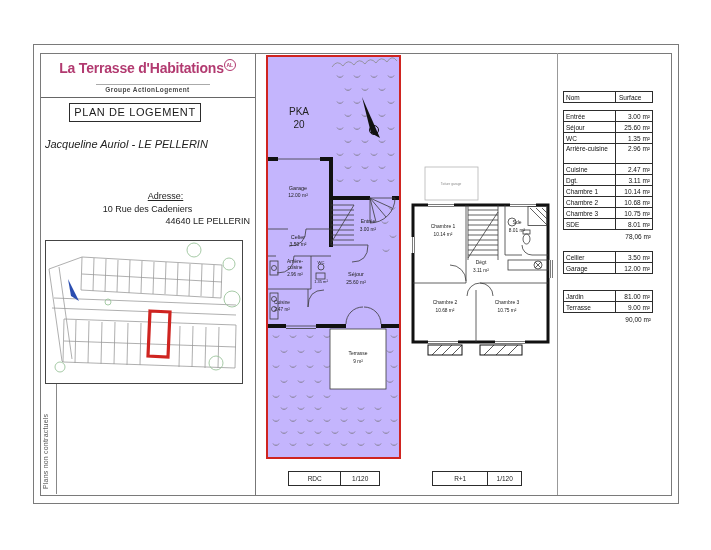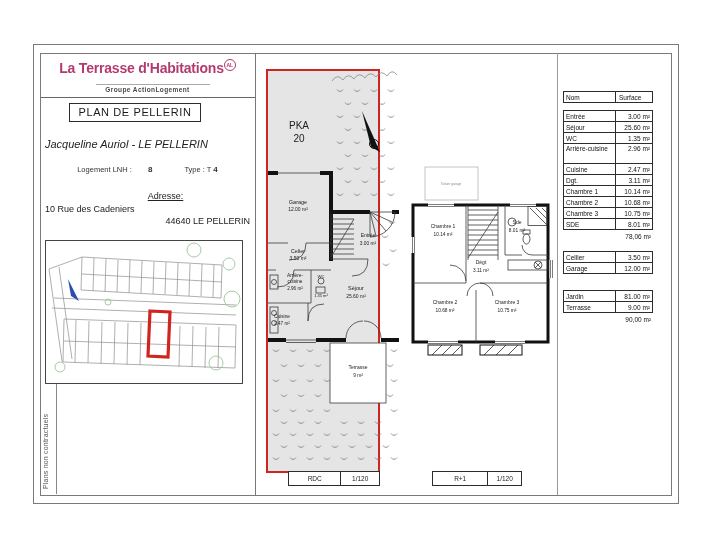--- a/index.html
+++ b/index.html
@@ -23,30 +23,30 @@
   .sub-line{left:96px;top:84px;width:114px;height:1px;background:#aaa;}
   .subtitle{left:45px;top:86px;width:205px;text-align:center;font-size:6.5px;font-weight:bold;
          color:#4a4a4a;letter-spacing:.4px;}
   .title-box{left:69px;top:103px;width:130px;height:17px;border:1.5px solid #2c2c2c;
          text-align:center;font-size:11px;letter-spacing:.6px;line-height:17px;color:#1a1a1a;}
   .program{left:45px;top:138px;width:205px;text-align:left;font-size:11px;font-style:italic;color:#222;}
   .lgmt{left:45px;top:165px;width:205px;text-align:center;font-size:7.5px;color:#333;}
   .lgmt b{font-size:8px;}
   .lgmt .gap{display:inline-block;width:14px;}
   .addr-label{left:63px;top:191px;width:205px;text-align:center;font-size:9px;text-decoration:underline;color:#222;}
-  .addr1{left:45px;top:204px;width:205px;text-align:left;font-size:9px;color:#222;}
+  .addr1{left:45px;top:204px;width:205px;text-align:center;font-size:9px;color:#222;}
   .addr2{left:45px;top:216px;width:205px;text-align:right;font-size:9px;color:#222;}
   
   .map-box{left:45px;top:240px;width:198px;height:144px;border:1.5px solid #444;box-sizing:border-box;background:#fff;}
   
   .side-note{left:42px;top:489px;width:100px;font-size:7px;color:#555;transform:rotate(-90deg);
          transform-origin:0 0;letter-spacing:.2px;}
   
-  .rdc-box{left:266px;top:69px;width:114px;height:404px;border:2px solid var(--c-red,#cf2420);
-         box-sizing:border-box;background:#e5e5e5;}
+  .rdc-box{left:266px;top:55px;width:135px;height:404px;border:2px solid var(--c-red,#cf2420);
+         box-sizing:border-box;background:#c4b5fd;}
   
   .scale{top:471px;height:15px;display:flex;font-size:6.5px;color:#222;}
   .scale .cell{border:1px solid #2c2c2c;height:13px;line-height:13px;text-align:center;background:#fff;}
   .scale .cell+ .cell{margin-left:-1px;}
   .scale1{left:288px;width:92px;}
   .scale2{left:432px;width:90px;}
   .s1a{width:52px;} .s1b{width:38px;} .s2a{width:55px;} .s2b{width:33px;}
   
   .table-col{left:563px;top:92px;width:90px;font-size:6.5px;color:#111;}
   .trow{display:flex;margin-top:-1px;}
@@ -67,29 +67,22 @@
   <div class="abs outer-frame"></div>
   <div class="abs inner-frame"></div>
   <div class="abs line vdiv-left"></div>
   <div class="abs vdiv-table"></div>
   <div class="abs hr-logo"></div>
   <div class="abs vdiv-note"></div>
 
   <div class="abs brand"><span>La Terrasse d'Habitations</span><span class="brand-mark">AL</span></div>
   <div class="abs sub-line"></div>
   <div class="abs subtitle">Groupe ActionLogement</div>
-  <div class="abs title-box">PLAN DE PELLERIN</div>
+  <div class="abs title-box">PLAN DE LOGEMENT</div>
   <div class="abs program">Jacqueline Auriol - LE PELLERIN</div>
-  <div class="abs lgmt">
-    <span>Logement LNH :</span>
-    <span class="gap"></span><b>8</b>
-    <span class="gap"></span><span class="gap"></span>
-    <span>Type : T</span>
-    <b>4</b>
-  </div>
   <div class="abs addr-label">Adresse:</div>
   <div class="abs addr1">10 Rue des Cadeniers</div>
   <div class="abs addr2">44640 LE PELLERIN</div>
 
   <div class="abs map-box">
     <svg width="195" height="141" viewBox="0 0 195 141">
       <g stroke="#9a9a9a" stroke-width="0.8" fill="none">
         <polygon points="36,16 176,24 175,57 35,49"></polygon>
         <path d="M36,33 L176,41"></path>
         <path d="M48,17 L47,50 M60,18 L59,51 M72,19 L71,51 M84,19 L83,52 M96,20 L95,52 M108,21 L107,53 M120,21 L119,53 M132,22 L131,54 M144,23 L143,55 M156,23 L155,55 M168,24 L167,56"></path>

